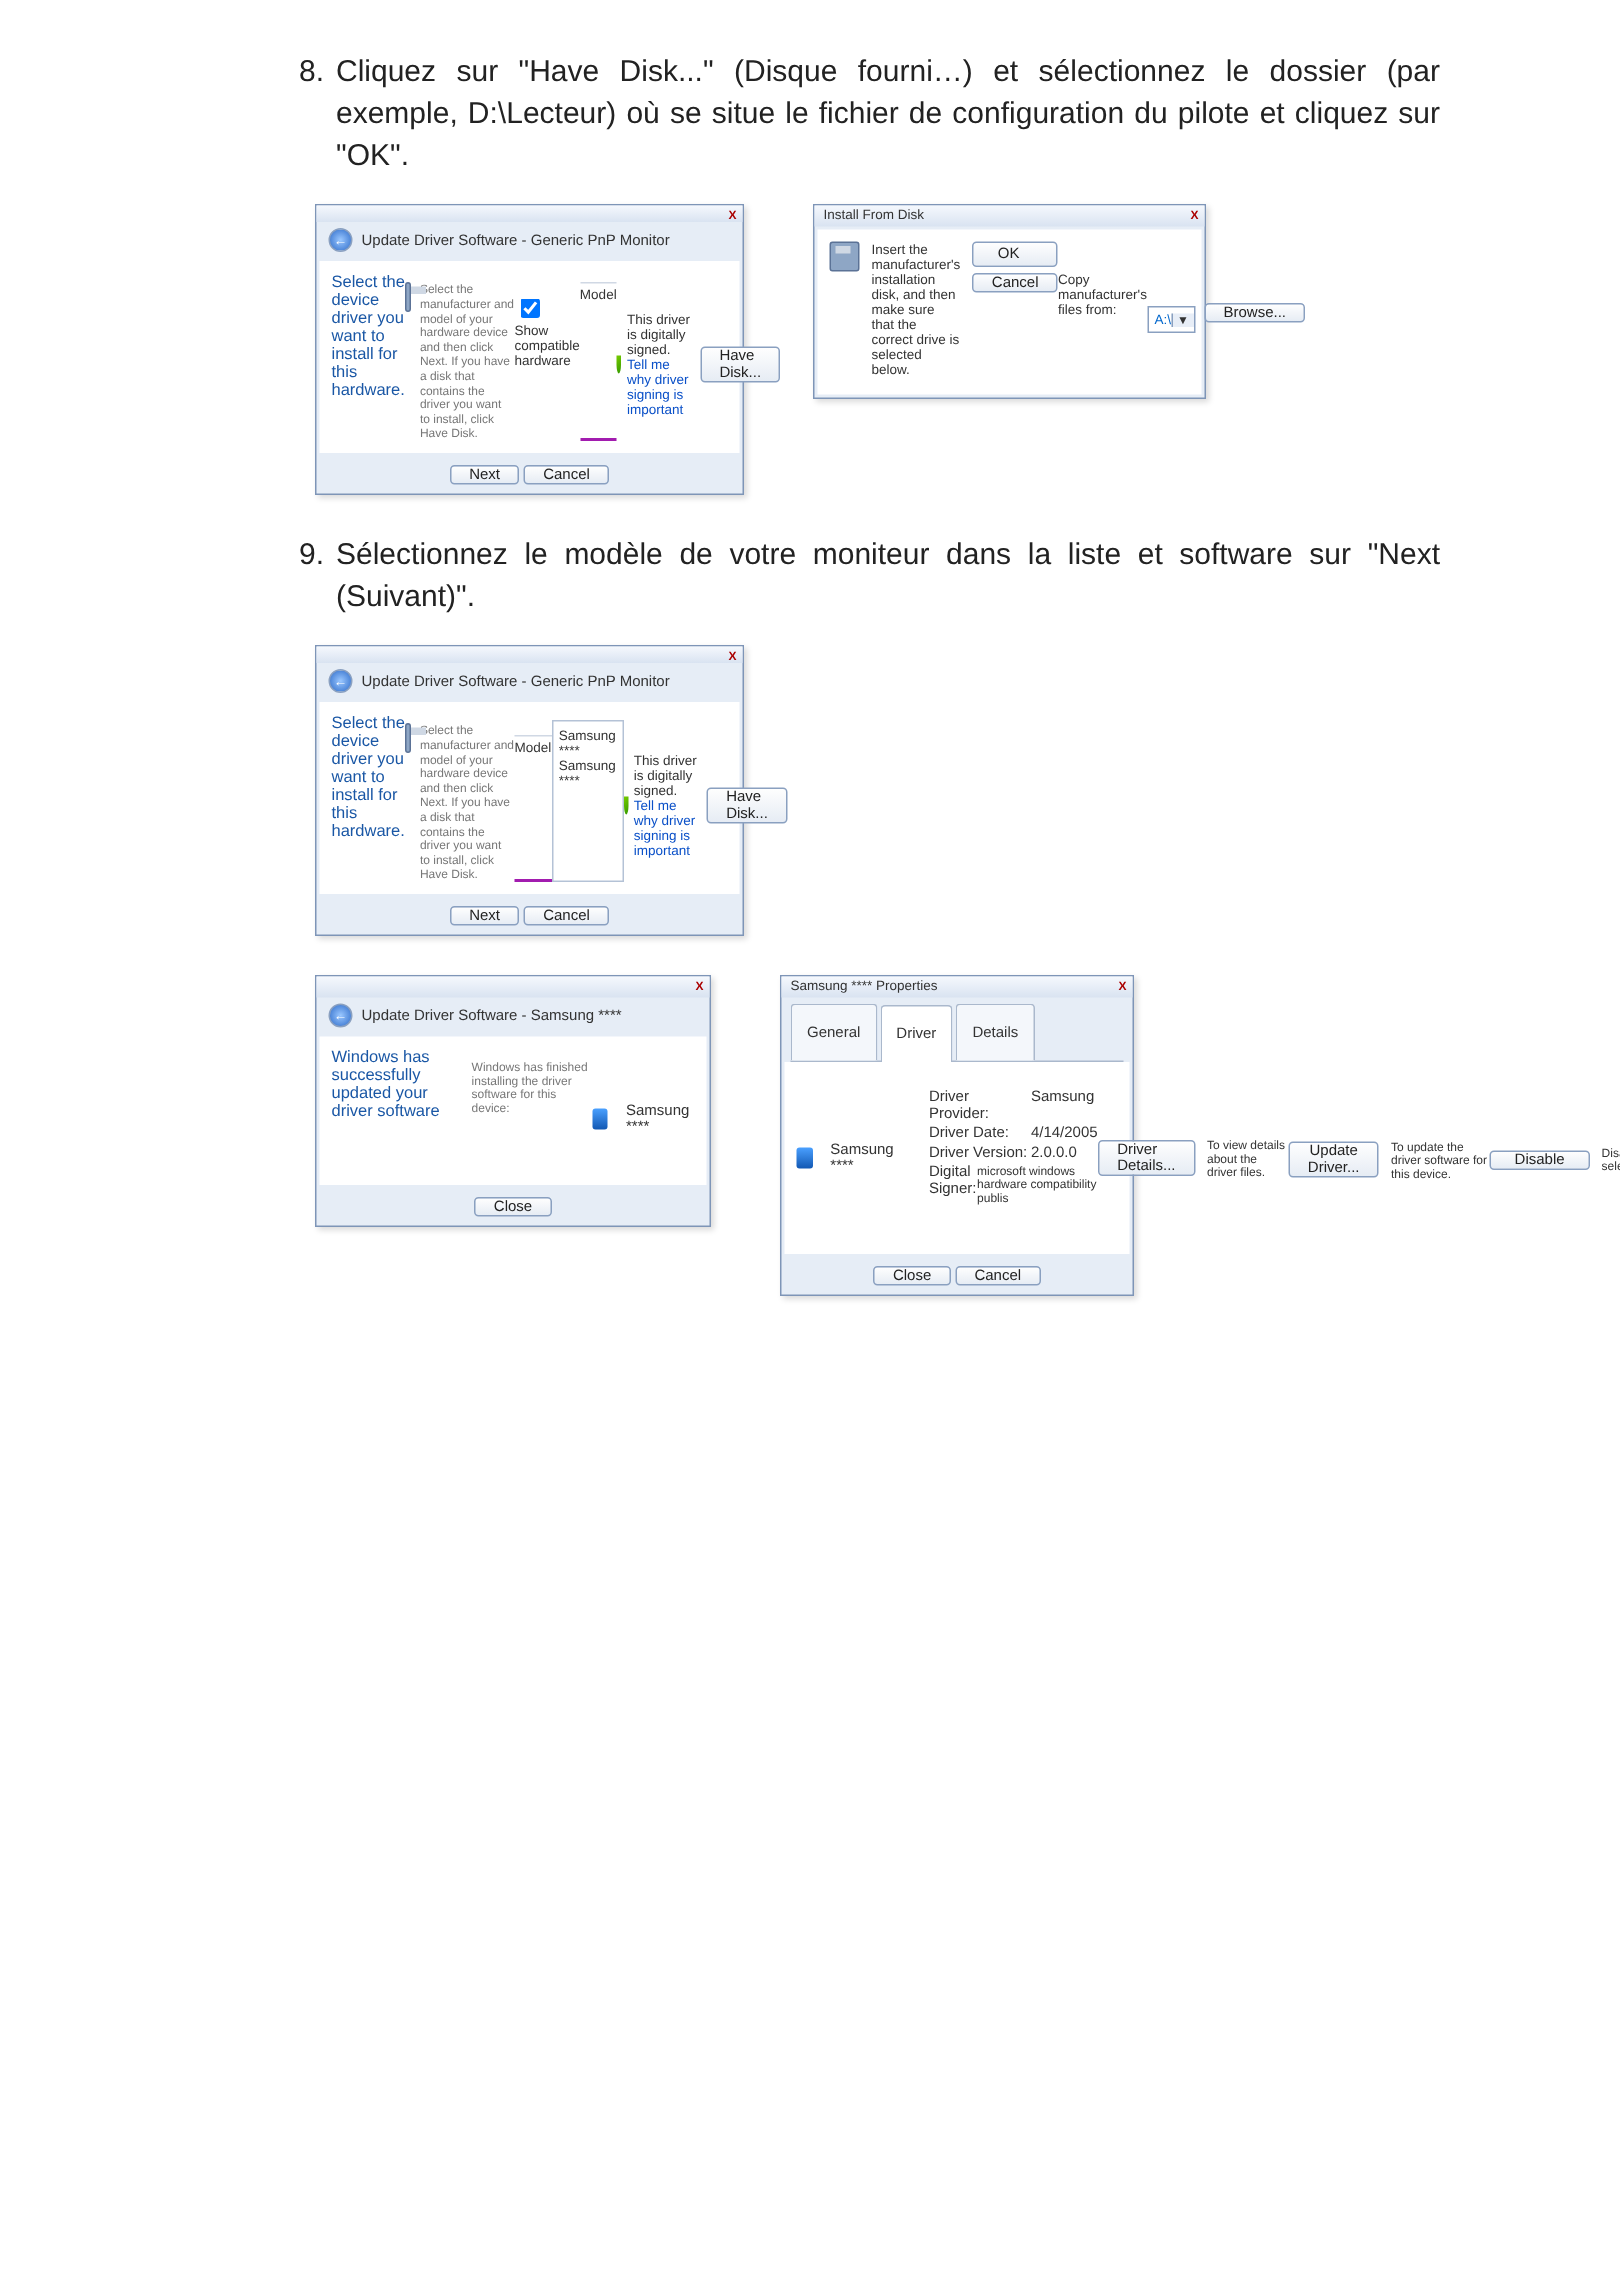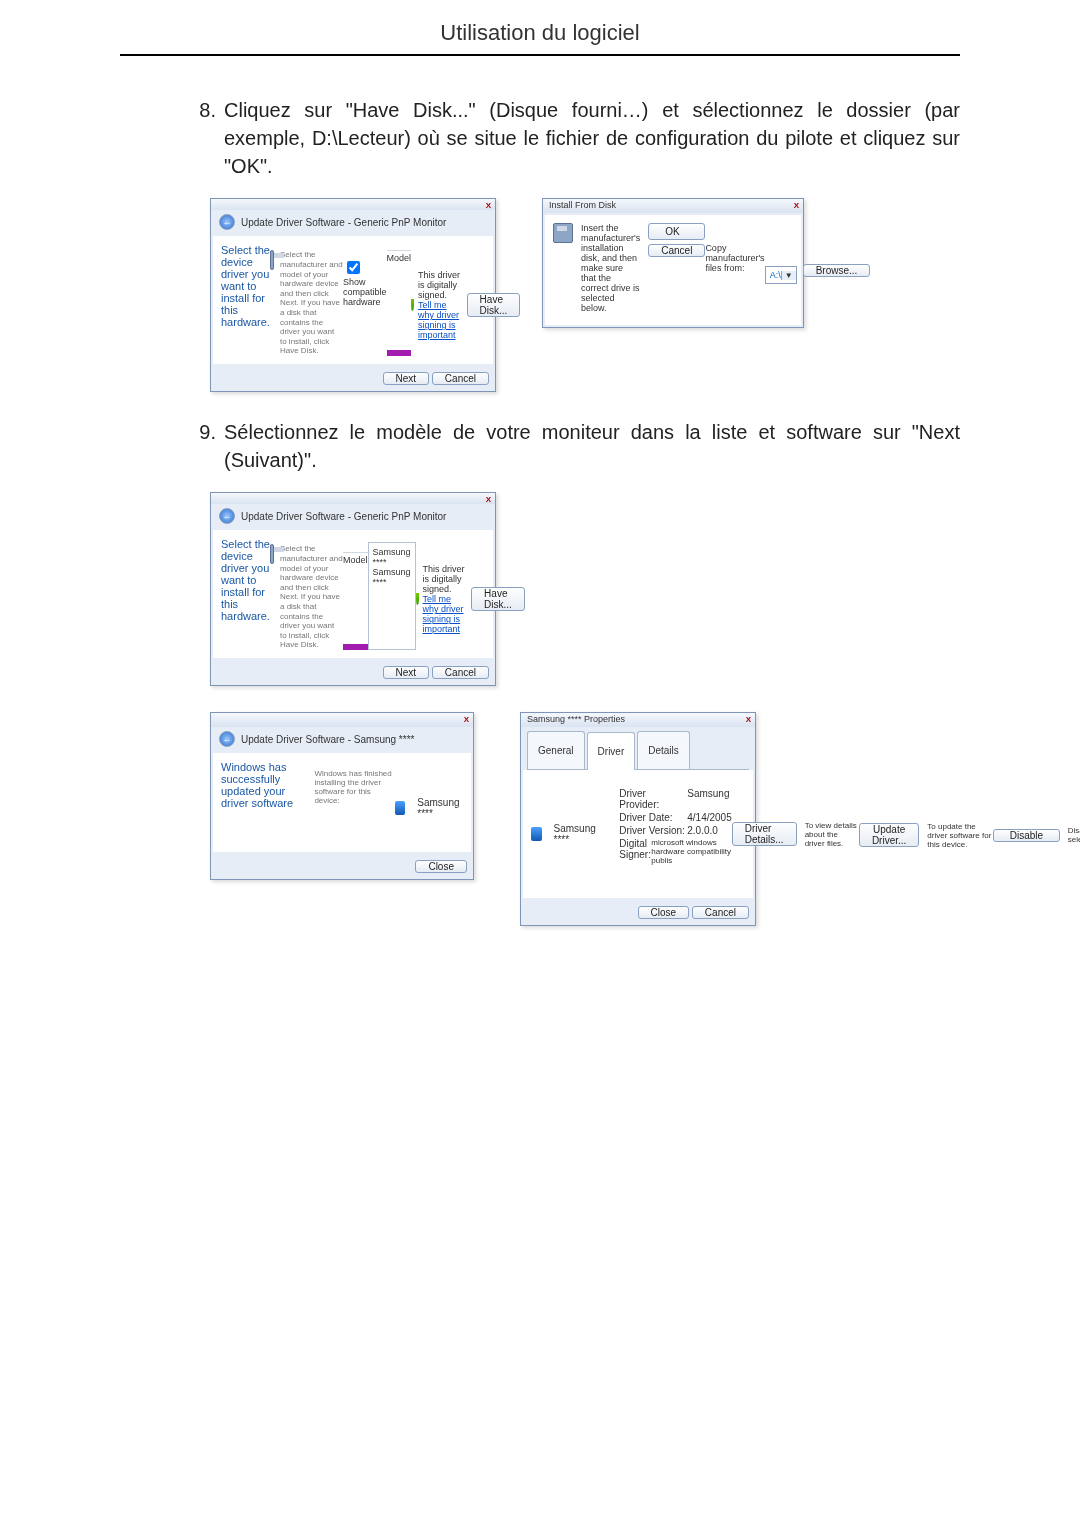--- a/index.html
+++ b/index.html
@@ -11,26 +11,26 @@
   .imgrow{display:flex;gap:46px;margin:6px 0 26px 90px}
 
   
   .win{background:#e6edf6;border:1px solid #7e95b7;box-shadow:2px 2px 4px rgba(0,0,0,.15);font-size:10px;color:#333;display:flex;flex-direction:column}
   .tbar{height:14px;background:linear-gradient(#f5f8fd,#d9e3f1);position:relative}
   .closex{position:absolute;right:4px;top:2px;font-size:8px;color:#a00;font-weight:bold}
   .body{background:#fff;margin:2px;padding:8px;flex:1;display:flex;flex-direction:row}
   .blue{color:#1a57a5}
   .gray{color:#777}
   .btn{display:inline-block;border:1px solid #8aa0c0;background:linear-gradient(#fefefe,#e6ecf4);border-radius:3px;padding:0 12px;font-size:10px;color:#222}
-  .btnrow{text-align:right;padding:6px}
+  .btnrow{text-align:center;padding:6px}
   .listbox{border:1px solid #b4c2d6;background:#fff;padding:4px;margin-top:4px;min-height:28px}
-  .listhead{font-size:9px;color:#333;border-top:1px solid #d0d8e4;border-bottom:6px solid #a21caf;padding:2px 0;margin-top:6px}
+  .listhead{font-size:9px;color:#333;border-top:1px solid #d0d8e4;border-bottom:2px solid #a21caf;padding:2px 0;margin-top:6px}
   .signed{display:flex;align-items:center;gap:4px;margin-top:10px}
   .shield{width:10px;height:12px;background:linear-gradient(135deg,#7c0,#390);border-radius:0 0 50% 50%}
-  .link{color:#0a50c8;text-decoration:underline;font-size:9px}
+  .link{color:#0a50c8;font-size:9px}
   .updtitle{display:flex;align-items:center;gap:6px;padding:4px 8px}
   .backarr{width:14px;height:14px;border:1px solid #8aa0c0;border-radius:50%;background:radial-gradient(#9ac7ff,#2d6bc9);display:flex;align-items:center;justify-content:center;color:#fff;font-size:9px}
   .floppy{width:18px;height:18px;background:#8ea6c5;border:1px solid #5b7296;position:relative;border-radius:2px}
   .floppy:after{content:"";position:absolute;left:3px;top:2px;width:10px;height:5px;background:#cfd8e4}
 
   
   .w1{width:284px;height:192px}
   .w1b{width:260px;height:128px}
   .w2{width:284px;height:192px}
   .w3{width:262px;height:166px}
@@ -42,21 +42,20 @@
   .proplabel{width:68px;color:#333}
   .propval{color:#333}
   .bluebox{width:14px;height:14px;background:linear-gradient(#4aa0ff,#1258b3);border-radius:2px;margin-right:6px}
   .combo{border:1px solid #8aa0c0;height:16px;display:flex;align-items:center;justify-content:flex-end;background:#fff;margin-top:10px}
   .combo .dd{width:14px;text-align:center;border-left:1px solid #8aa0c0;background:#e8eef7;font-size:8px}
 </style>
 </head>
 <body>
 
 <div class="page">
-  <div class="title">Utilisation du logiciel</div>
 
   <div class="step">
     <div class="step-num">8.</div>
     <div class="step-text">Cliquez sur "Have Disk..." (Disque fourni…) et sélectionnez le dossier (par exemple, D:\Lecteur) où se situe le fichier de configuration du pilote et cliquez sur "OK".</div>
   </div>
   <div class="imgrow">
 
     <div class="win w1">
       <div class="tbar">
           <span class="closex">X</span>

